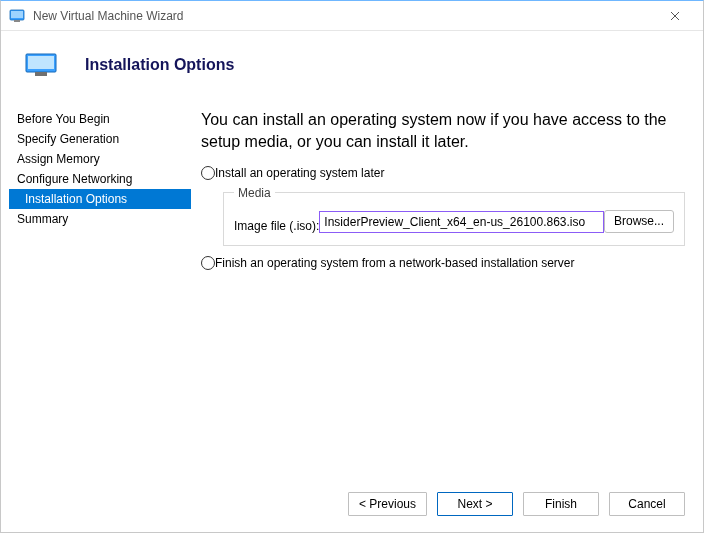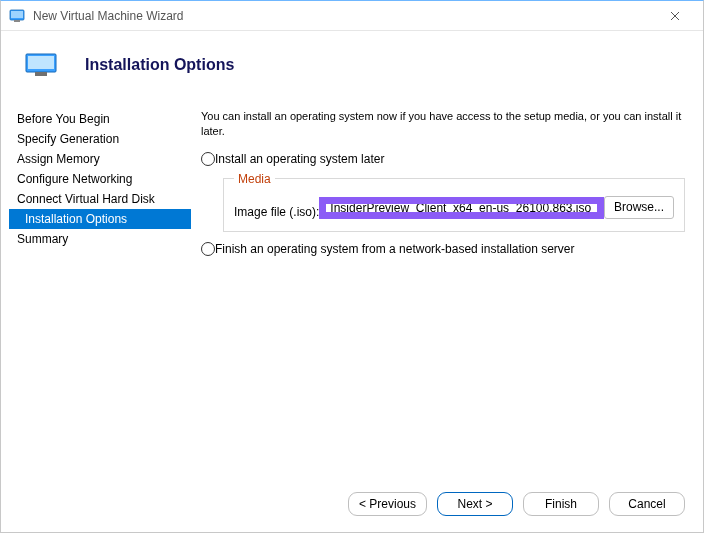--- a/index.html
+++ b/index.html
@@ -77,21 +77,21 @@
   .sidebar-item.selected {
     background: #0078d4;
     color: #fff;
     padding-left: 16px;
   }
   .main {
     flex: 1;
     padding: 12px 18px 0 10px;
   }
   .intro {
-    font-size: 11px;
+    font-size: 16px;
     color: #000;
     line-height: 1.4;
     margin-bottom: 12px;
   }
   .opt {
     display: flex;
     align-items: center;
     margin: 6px 0;
     gap: 0;
   }
@@ -114,35 +114,35 @@
     border-radius: 50%;
   }
   fieldset.media {
     border: 1px solid #d9d9d9;
     margin: 6px 0 10px 22px;
     padding: 10px 10px 12px 10px;
   }
   fieldset.media legend {
     font-size: 12px;
     padding: 0 4px;
-    color: #c2410c;
+    color: #404040;
   }
   .media-row {
     display: flex;
     align-items: flex-end;
     gap: 0;
   }
   .media-row .lbl {
     font-size: 12px;
     white-space: nowrap;
   }
   .iso-box {
     flex: 1;
     height: 22px;
-    border: 7px solid #8b5cf6;
+    border: 1px solid #8b5cf6;
     background: #fff;
     padding: 2px 4px;
     font-size: 12px;
     display: flex;
     align-items: center;
     overflow: hidden;
     white-space: nowrap;
   }
   .browse-btn {
     height: 23px;
@@ -160,21 +160,21 @@
     justify-content: flex-end;
     align-items: center;
     padding: 0 18px;
     gap: 10px;
   }
   .btn {
     height: 24px;
     min-width: 76px;
     border: 1px solid #bfbfbf;
     background: #fff;
-    border-radius: 9px;
+    border-radius: 1px;
     font-size: 12px;
     cursor: pointer;
     padding: 0 10px;
   }
   .btn.primary {
     border: 1.5px solid #0067c0;
   }
 </style>
 </head>
 <body>
@@ -208,21 +208,20 @@
     <h1>Installation Options</h1>
   </div>
 
   <div class="body">
 
     <div class="sidebar">
       <div class="sidebar-item"><span>Before You Begin</span></div>
       <div class="sidebar-item"><span>Specify Generation</span></div>
       <div class="sidebar-item"><span>Assign Memory</span></div>
       <div class="sidebar-item"><span>Configure Networking</span></div>
-      <div class="sidebar-item"><span>Connect Virtual Hard Disk</span></div>
       <div class="sidebar-item selected"><span>Installation Options</span></div>
       <div class="sidebar-item"><span>Summary</span></div>
     </div>
 
     <div class="main">
       <p class="intro">You can install an operating system now if you have access to the setup media, or you can install it later.</p>
 
       <div class="opt">
         <span class="radio"></span>
         <span>Install an operating system later</span>

